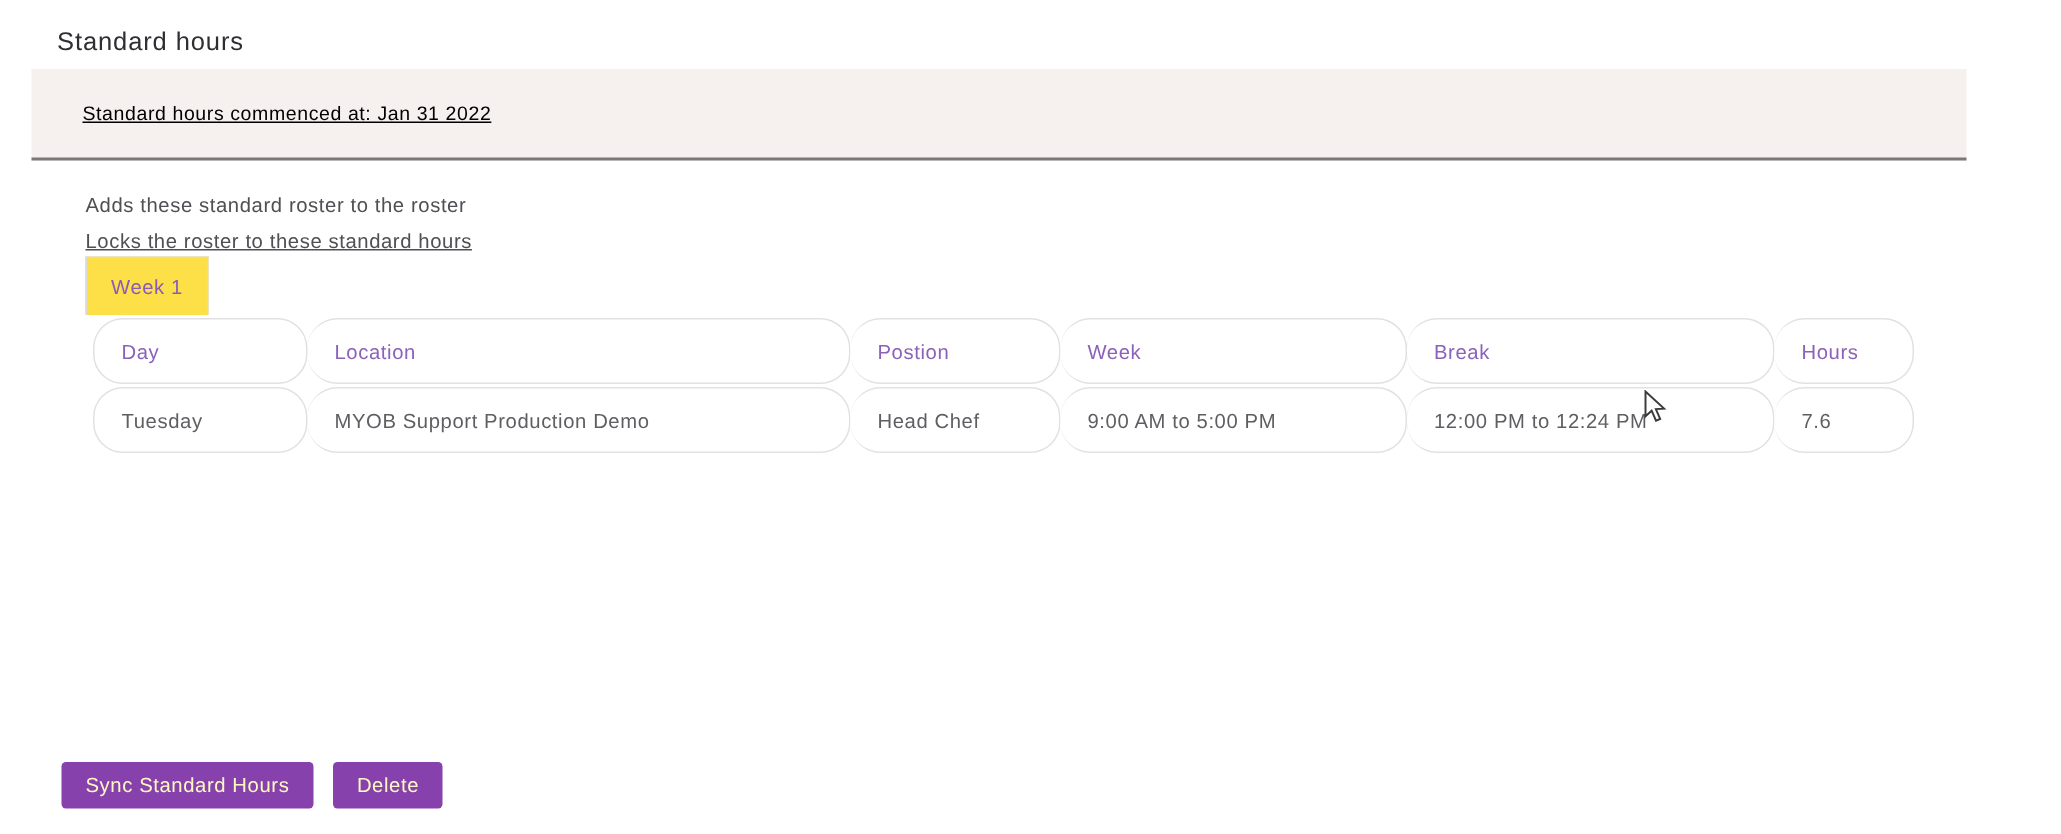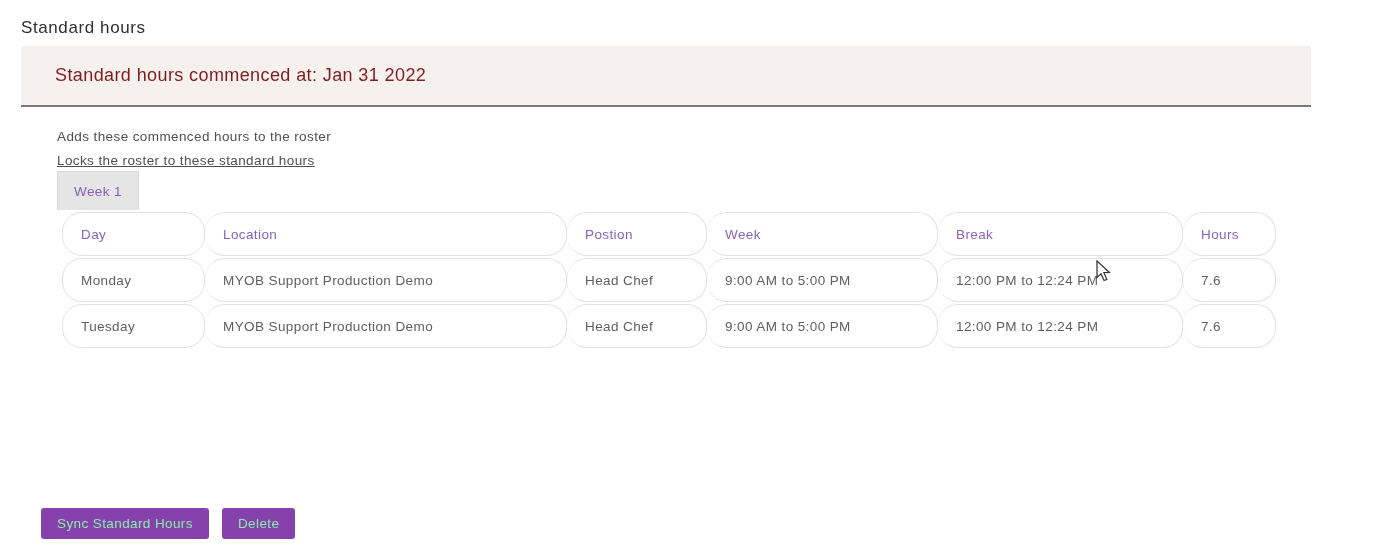--- a/index.html
+++ b/index.html
@@ -5,44 +5,44 @@
   * { margin: 0; padding: 0; box-sizing: border-box; }
   html, body { background: #ffffff; }
   body {
     width: 1374px; height: 556px;
     position: relative;
     font-family: "Liberation Sans", "DejaVu Sans", sans-serif;
     color: #3a3a3f;
     overflow: hidden;
   }
   .page-title {
-    position: absolute; left: 21px; top: 18px;
+    position: absolute; left: 38px; top: 18px;
     font-size: 17px; font-weight: 500; letter-spacing: 0.6px;
     color: #2f2f33;
   }
   .banner {
     position: absolute; left: 21px; top: 46px;
     width: 1290px; height: 61px;
     background: #f6f0ef;
     border-bottom: 2px solid #7d777a;
     display: flex; align-items: center;
     padding-left: 34px;
   }
   .banner a {
-    font-size: 18px; letter-spacing: 0.4px;
-    color: #7f1d1d; 
+    font-size: 13px; letter-spacing: 0.4px;
+    color: #000000; text-decoration: underline;
     cursor: pointer;
   }
   .desc { position: absolute; left: 57px; font-size: 13.5px; letter-spacing: 0.4px; color: #4f4f54; }
   .desc.line1 { top: 129px; }
   .desc.line2 { top: 153px; text-decoration: underline; }
   .tab {
     position: absolute; left: 57px; top: 171px;
     height: 39px; min-width: 82px;
-    background: #e5e5e5;
+    background: #fde047;
     border: 1px solid #dbd8d8; border-bottom: none;
     display: flex; align-items: center; justify-content: center;
     padding: 0 16px;
     font-size: 13.5px; letter-spacing: 0.4px;
     color: #8a5bb8;
     z-index: 2; cursor: pointer;
   }
   .hours-table {
     position: absolute; left: 62px; top: 210px;
     width: 1214px;
@@ -65,38 +65,38 @@
     text-align: left; vertical-align: middle;
     font-size: 13.5px; letter-spacing: 0.4px;
     white-space: nowrap; overflow: hidden; border-radius: 20px;
   }
   .hours-table th:first-child, .hours-table td:first-child { border-left: 1px solid #e3e0e1; }
   .hours-table th { font-weight: 400; color: #8c61ba; }
   .hours-table td { color: #5f5f63; }
   .actions { position: absolute; left: 41px; top: 508px; display: flex; gap: 13px; }
   .btn {
     height: 31px; padding: 0 16px;
-    background: #8741ad; color: #86efac;
+    background: #8741ad; color: #fef9c3;
     border: none; border-radius: 3px;
     font-family: inherit; font-size: 13.5px; letter-spacing: 0.4px; font-weight: 500;
     display: flex; align-items: center;
     cursor: pointer;
   }
   .cursor { position: absolute; left: 1094px; top: 260px; z-index: 5; pointer-events: none; }
 </style>
 </head>
 <body>
 
 <h1 class="page-title">Standard hours</h1>
 
 <div class="banner">
   <a>Standard hours commenced at: Jan 31 2022</a>
 </div>
 
-<div class="desc line1">Adds these commenced hours to the roster</div>
+<div class="desc line1">Adds these standard roster to the roster</div>
 <div class="desc line2">Locks the roster to these standard hours</div>
 
 <div class="tab">Week 1</div>
 
 <table class="hours-table">
   <colgroup>
     <col class="c-day">
       <col class="c-location">
       <col class="c-postion">
     <col class="c-shift">
@@ -108,28 +108,20 @@
       <th>Day</th>
       <th>Location</th>
       <th>Postion</th>
       <th>Week</th>
       <th>Break</th>
       <th>Hours</th>
     </tr>
   </thead>
   <tbody>
     <tr>
-      <td>Monday</td>
-      <td>MYOB Support Production Demo</td>
-      <td>Head Chef</td>
-      <td>9:00 AM to 5:00 PM</td>
-      <td>12:00 PM to 12:24 PM</td>
-      <td>7.6</td>
-    </tr>
-    <tr>
       <td>Tuesday</td>
       <td>MYOB Support Production Demo</td>
       <td>Head Chef</td>
       <td>9:00 AM to 5:00 PM</td>
       <td>12:00 PM to 12:24 PM</td>
       <td>7.6</td>
     </tr>
   </tbody>
 </table>
 

